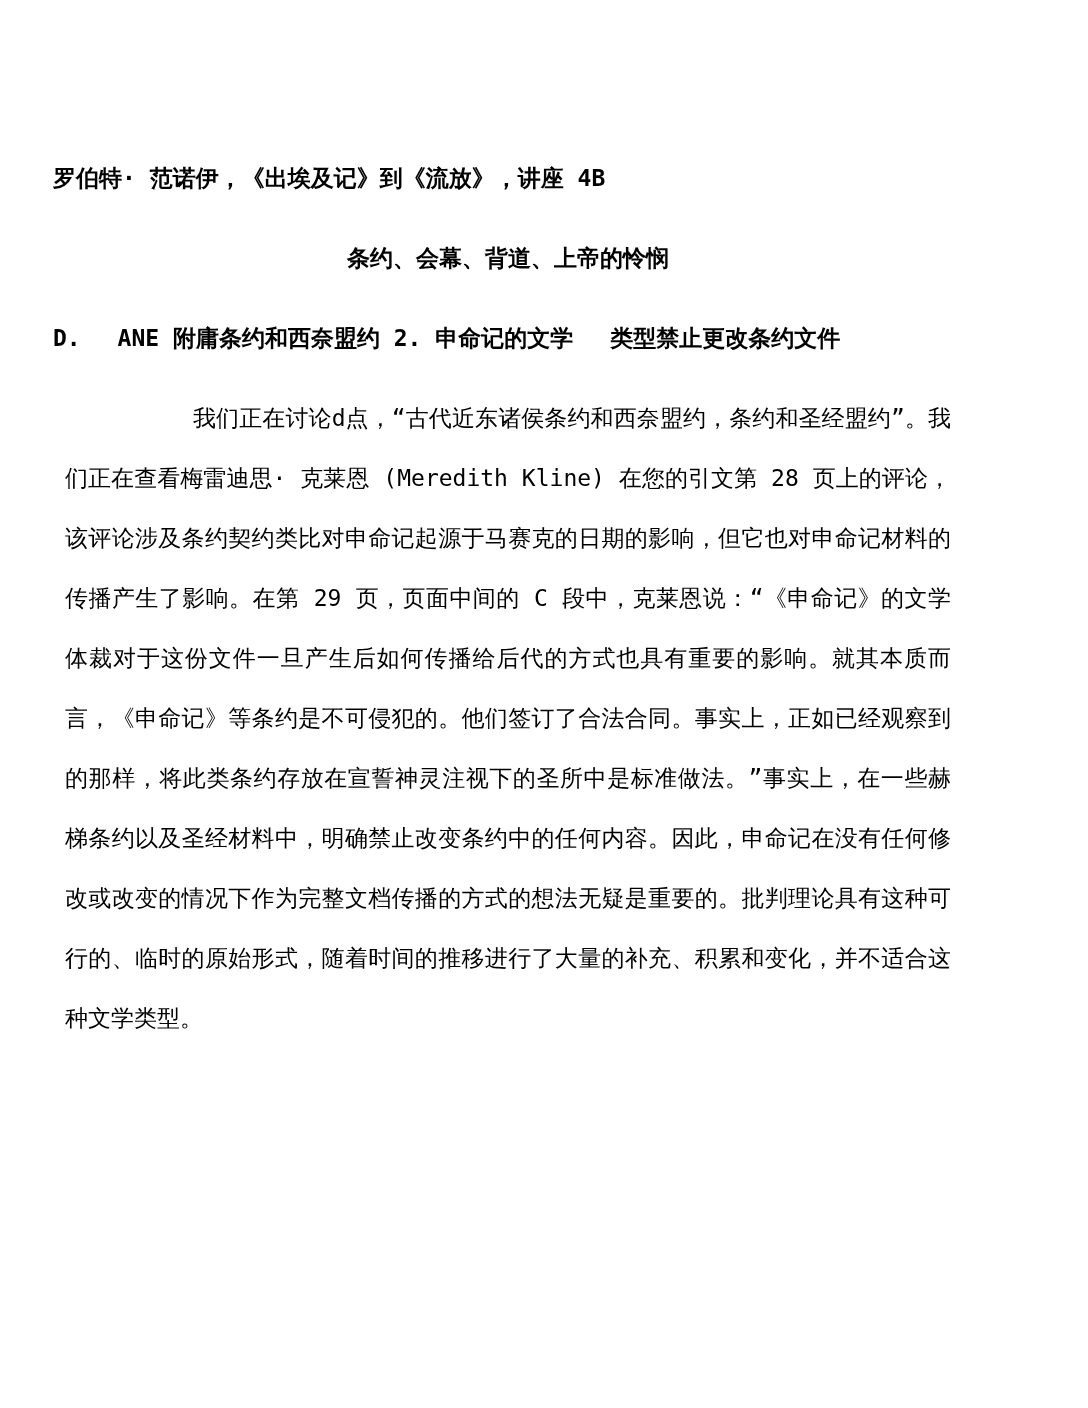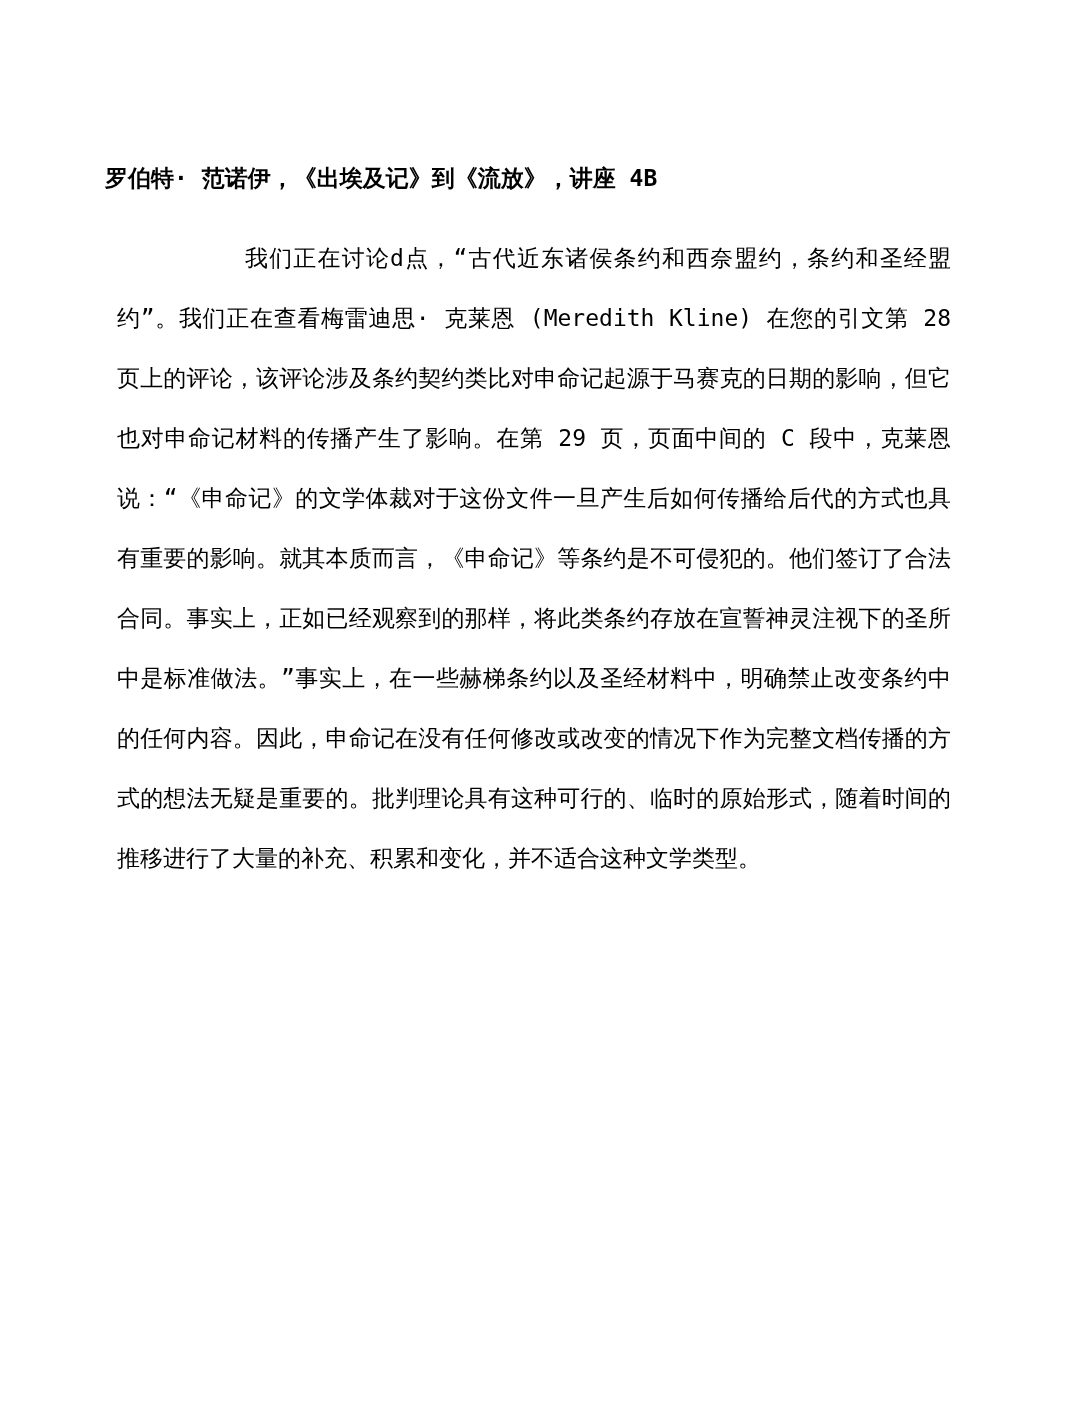--- a/index.html
+++ b/index.html
@@ -7,21 +7,21 @@
     padding: 0;
     background: #ffffff;
   }
   .page {
     position: relative;
     width: 1088px;
     height: 1408px;
     margin: 0 auto;
     background: #ffffff;
     box-sizing: border-box;
-    padding: 148px 125px 0 105px;
+    padding: 148px 125px 0 53px;
     overflow: hidden;
     font-family: "DejaVu Sans Mono", "Liberation Mono", monospace;
     font-size: 23px;
     color: #000000;
     -webkit-font-smoothing: none;
   }
   .tblock {
     line-height: 60px;
     margin: 0;
   }
@@ -38,19 +38,21 @@
   .indent-b { text-indent: 107px; }
   .italic { font-style: italic; }
 </style>
 </head>
 <body>
 
 <div class="page">
 
   <p class="tblock bold mb20">罗伯特· 范诺伊，《出埃及记》到《流放》，讲座 4B</p>
 
+  <p class="tblock bold centered mb20">条约、会幕、背道、上帝的怜悯</p>
 
 
+  <p class="tblock bold mb20">D.　 ANE 附庸条约和西奈盟约 2. 申命记的文学　 类型禁止更改条约文件</p>
 
   <p class="body-para indent-a">我们正在讨论d点，“古代近东诸侯条约和西奈盟约，条约和圣经盟约”。我们正在查看梅雷迪思· 克莱恩 (Meredith Kline) 在您的引文第 28 页上的评论，该评论涉及条约契约类比对申命记起源于马赛克的日期的影响，但它也对申命记材料的传播产生了影响。在第 29 页，页面中间的 C 段中，克莱恩说：“《申命记》的文学体裁对于这份文件一旦产生后如何传播给后代的方式也具有重要的影响。就其本质而言，《申命记》等条约是不可侵犯的。他们签订了合法合同。事实上，正如已经观察到的那样，将此类条约存放在宣誓神灵注视下的圣所中是标准做法。”事实上，在一些赫梯条约以及圣经材料中，明确禁止改变条约中的任何内容。因此，申命记在没有任何修改或改变的情况下作为完整文档传播的方式的想法无疑是重要的。批判理论具有这种可行的、临时的原始形式，随着时间的推移进行了大量的补充、积累和变化，并不适合这种文学类型。</p>
 
 
 </div>
 
 </body></html>

